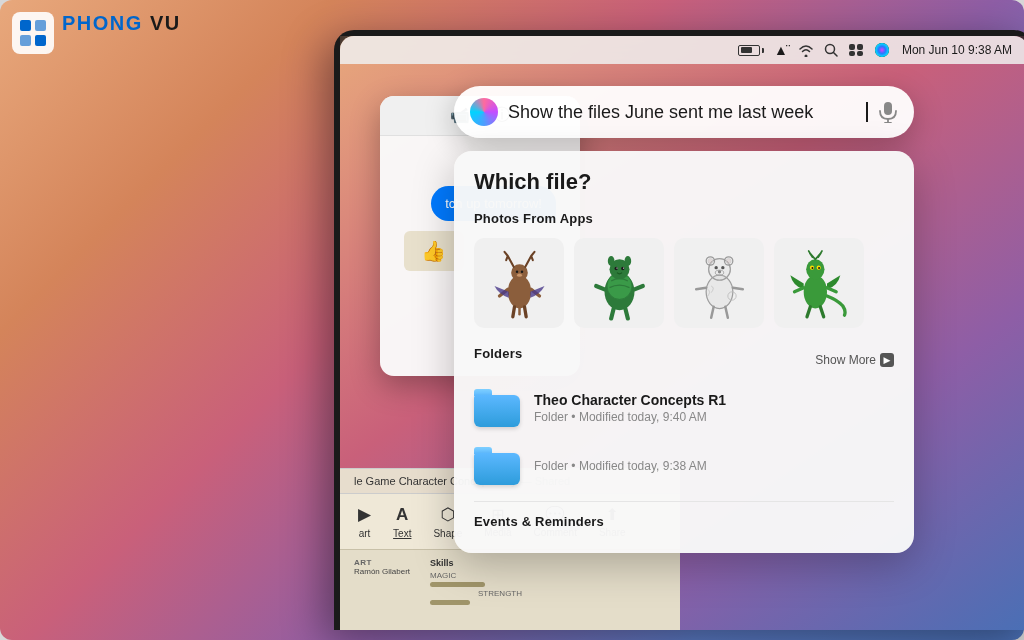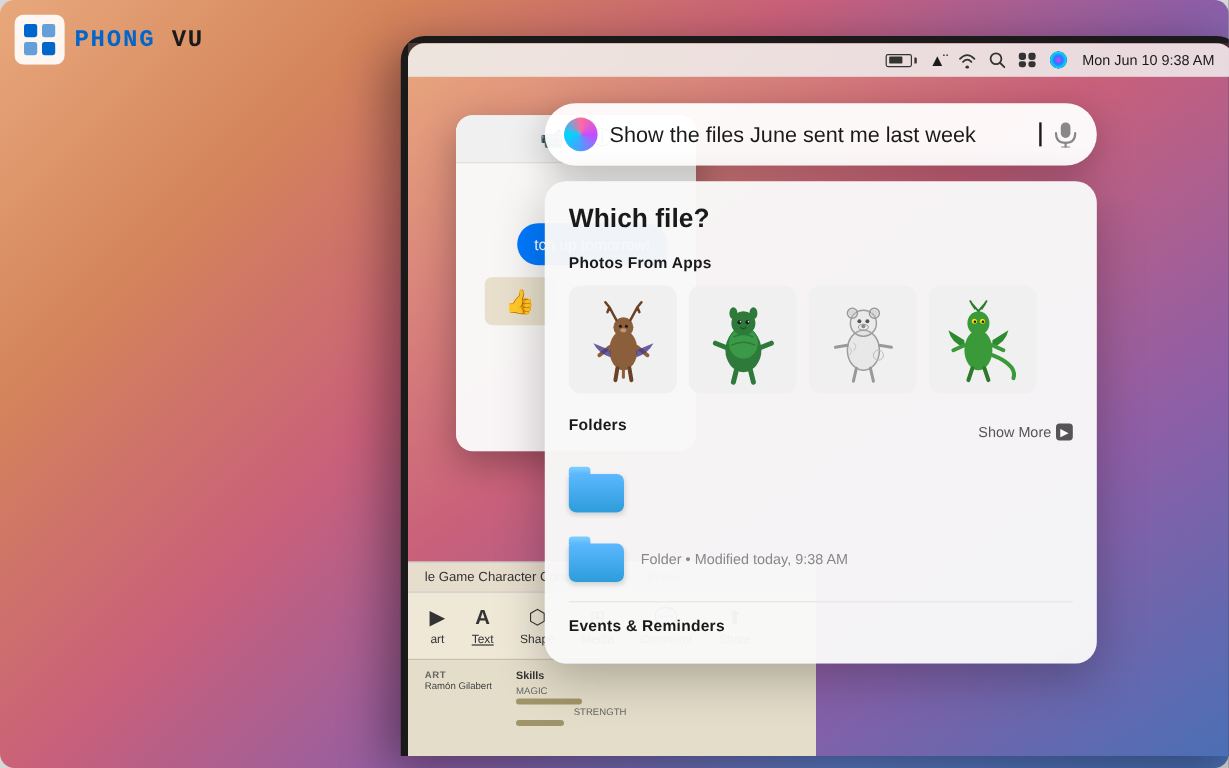--- a/index.html
+++ b/index.html
@@ -345,24 +345,23 @@
       justify-content: center;
       font-size: 20px;
     }
 
     
     .logo-badge {
       position: absolute;
       top: 12px;
       left: 12px;
       display: flex;
-      align-items: center;
+      align-items: flex-start;
       gap: 8px;
       z-index: 300;
-      font-family: Liberation Mono, monospace;
     }
 
     .logo-icon {
       width: 42px;
       height: 42px;
     }
 
     
     .photo-thumb svg {
       width: 75px;
@@ -637,20 +636,24 @@
           <span>Show More</span>
           <span class="show-more-arrow">▶</span>
         </span>
       </div>
 
       <div class="folder-item">
         <div class="folder-icon">
           <div class="folder-tab"></div>
           <div class="folder-body"></div>
         </div>
+        <div class="folder-info">
+          <h4>Theo Character Concepts R1</h4>
+          <p>Folder • Modified today, 9:40 AM</p>
+        </div>
       </div>
 
       <div class="folder-item">
         <div class="folder-icon">
           <div class="folder-tab"></div>
           <div class="folder-body"></div>
         </div>
         <div class="folder-info">
           <p>Folder • Modified today, 9:38 AM</p>
         </div>

